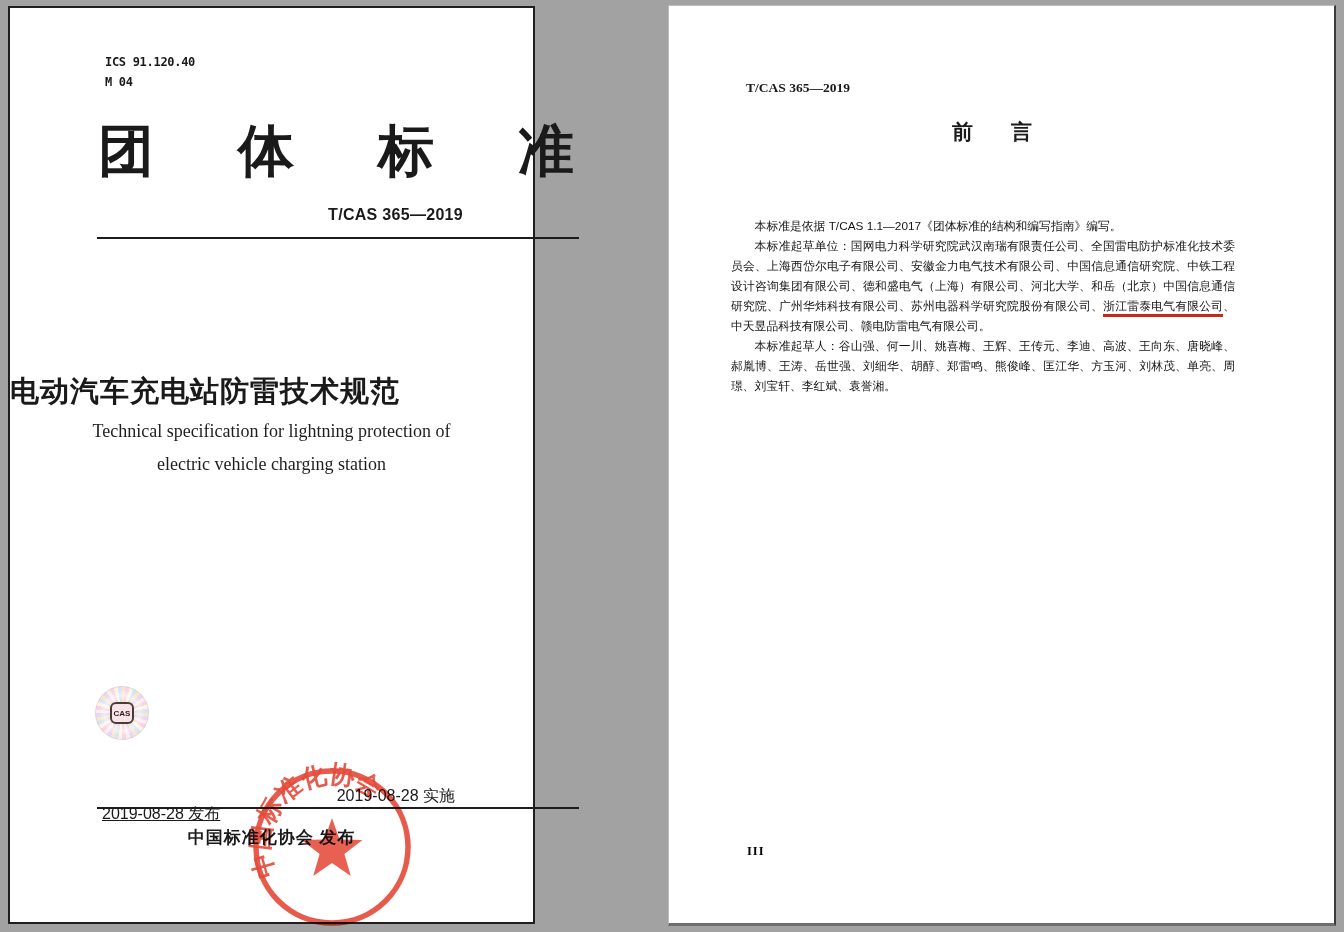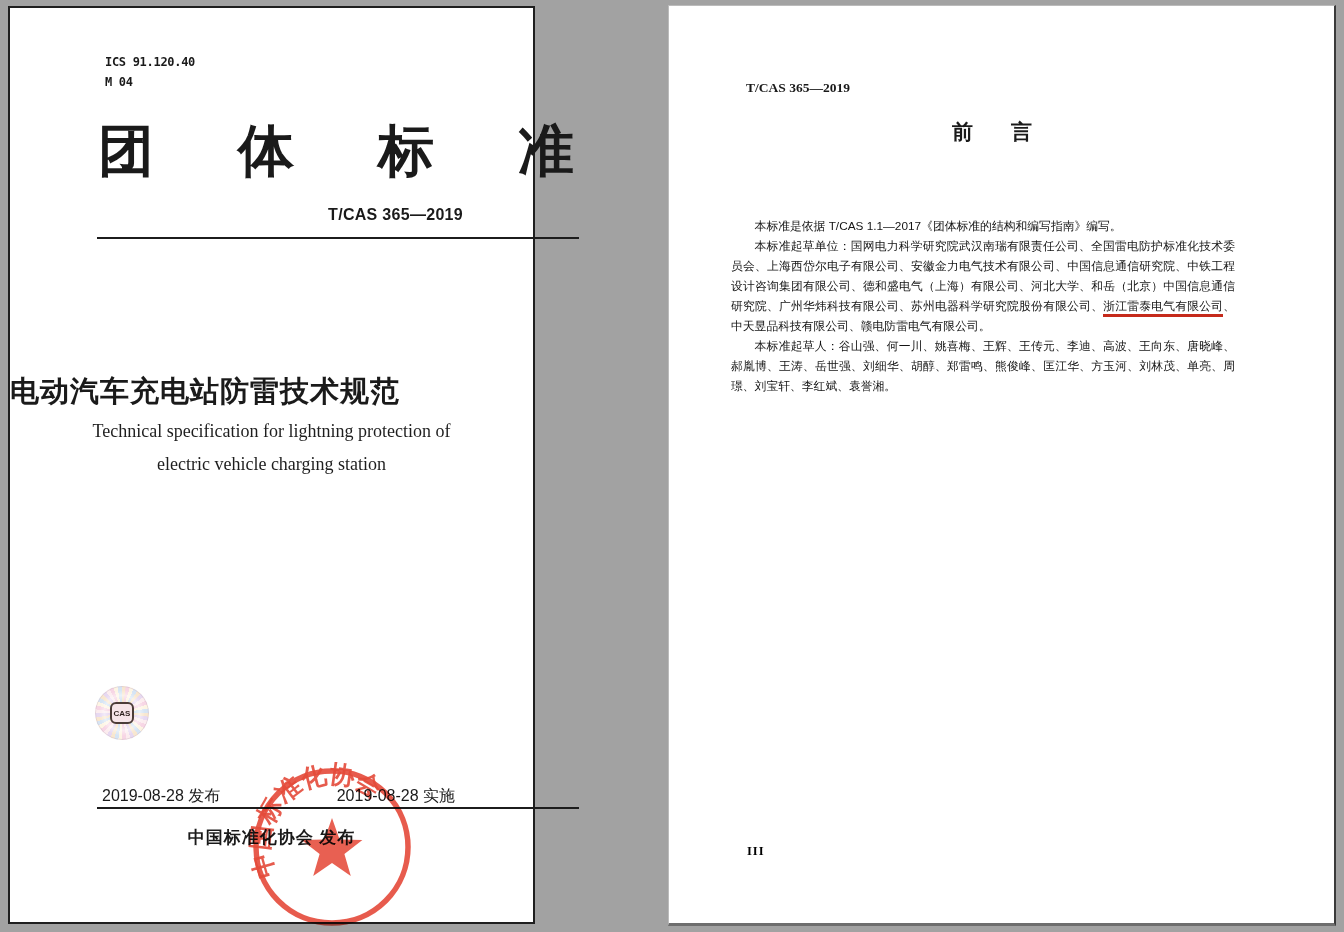--- a/index.html
+++ b/index.html
@@ -46,21 +46,21 @@
          radial-gradient(circle at 50% 50%, rgba(255,255,255,.1) 0 30%, rgba(255,255,255,.55) 46%, rgba(255,255,255,.15) 60%),
          repeating-conic-gradient(from 8deg,
            #f6cfe0 0deg 9deg,#fdf3df 9deg 18deg,#cfe0f2 18deg 27deg,
            #f7e3c8 27deg 36deg,#e3d2ef 36deg 45deg,#fbe9ec 45deg 54deg);
        box-shadow:0 0 0 1px rgba(210,190,200,.5) inset;}
   .cas-box{position:absolute;left:50%;top:50%;transform:translate(-50%,-50%);
        width:20px;height:18px;border:2px solid #4c3c38;border-radius:6px;background:#f6e4e8;
        display:flex;align-items:center;justify-content:center;
        font-size:8px;font-weight:700;color:#2c1f1c;letter-spacing:0;}
 
-  .date-issue{position:absolute;left:92px;top:778px;font-size:16px;font-weight:500;}
+  .date-issue{position:absolute;left:92px;top:796px;font-size:16px;font-weight:500;text-decoration:underline;}
   .date-impl{position:absolute;right:78px;top:778px;font-size:16px;font-weight:500;}
   .publisher{position:absolute;left:0;top:818px;width:100%;text-align:center;
        font-size:17px;font-weight:700;letter-spacing:1px;}
 
   .stamp{position:absolute;left:237px;top:754px;width:170px;height:170px;
        mix-blend-mode:multiply;opacity:.92;}
 
   
   .fw-header{position:absolute;left:77px;top:74px;font-family:"Liberation Serif",serif;
        font-weight:700;font-size:13.5px;}

